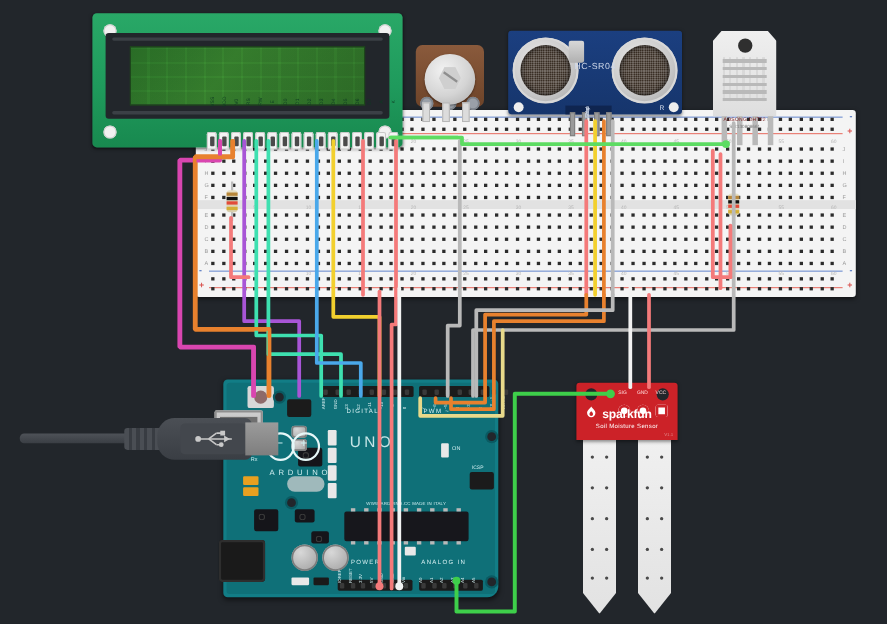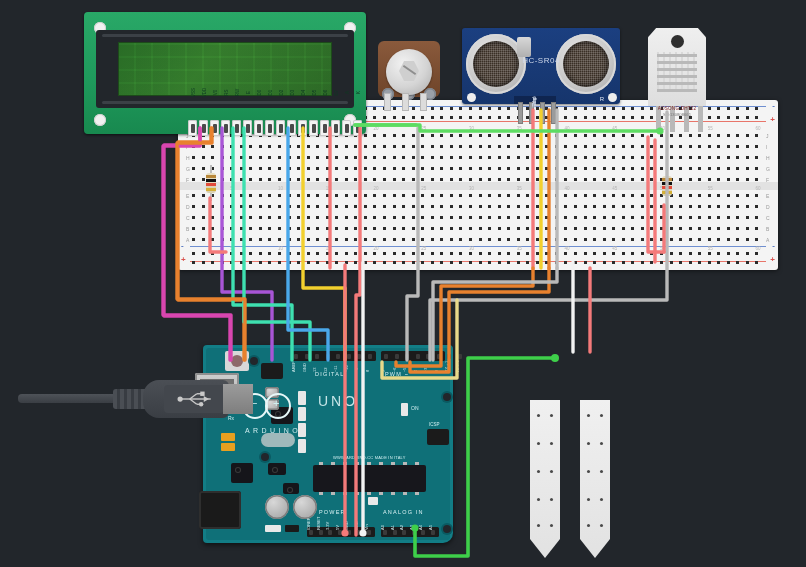--- a/index.html
+++ b/index.html
@@ -1479,20 +1479,38 @@
         <span class="p" style="left:20px;top:14px"></span>
       <span class="p" style="left:7px;top:42px"></span>
         <span class="p" style="left:20px;top:42px"></span>
       <span class="p" style="left:7px;top:70px"></span>
         <span class="p" style="left:20px;top:70px"></span>
       <span class="p" style="left:7px;top:98px"></span>
         <span class="p" style="left:20px;top:98px"></span>
       <span class="p" style="left:7px;top:124px"></span>
         <span class="p" style="left:20px;top:124px"></span>
     </div>
+    <div class="soil-head">
+      <div class="soil-mhole" style="left:8px;top:5px;"></div>
+      <div class="soil-mhole" style="right:8px;top:5px;"></div>
+      <svg class="soil-flame" viewBox="0 0 24 24">
+        <path d="M12 2 C9 7 5 8 5 13 a7 7 0 0 0 14 0 C19 8 15 7 12 2z M12 10 c2 2 3 3 3 5 a3 3 0 0 1-6 0 c0-2 1-3 3-5z" fill="#fff"></path>
+      </svg>
+      <div class="soil-pads">
+        <div class="soil-pad"></div>
+        <div class="soil-pad"></div>
+        <div class="soil-pad sq"></div>
+      </div>
+      <div class="soil-plbl" style="left:38px;">SIG</div>
+      <div class="soil-plbl" style="left:55px;">GND</div>
+      <div class="soil-plbl" style="left:72px;">VCC</div>
+      <div class="soil-brand">sparkfun</div>
+      <div class="soil-sub">Soil Moisture Sensor</div>
+      <div class="soil-ver">V1.1</div>
+    </div>
   </div>
 
   <div class="usbcab">
     <div class="usb-wire"></div>
     <div class="usb-strain"></div>
     <div class="usb-plug"></div>
     <div class="usb-inner"></div>
     <div class="usb-metal"></div>
     <svg class="usb-logo" viewBox="0 0 48 18">
       <g stroke="#c9c9c9" stroke-width="1.6" fill="none">

